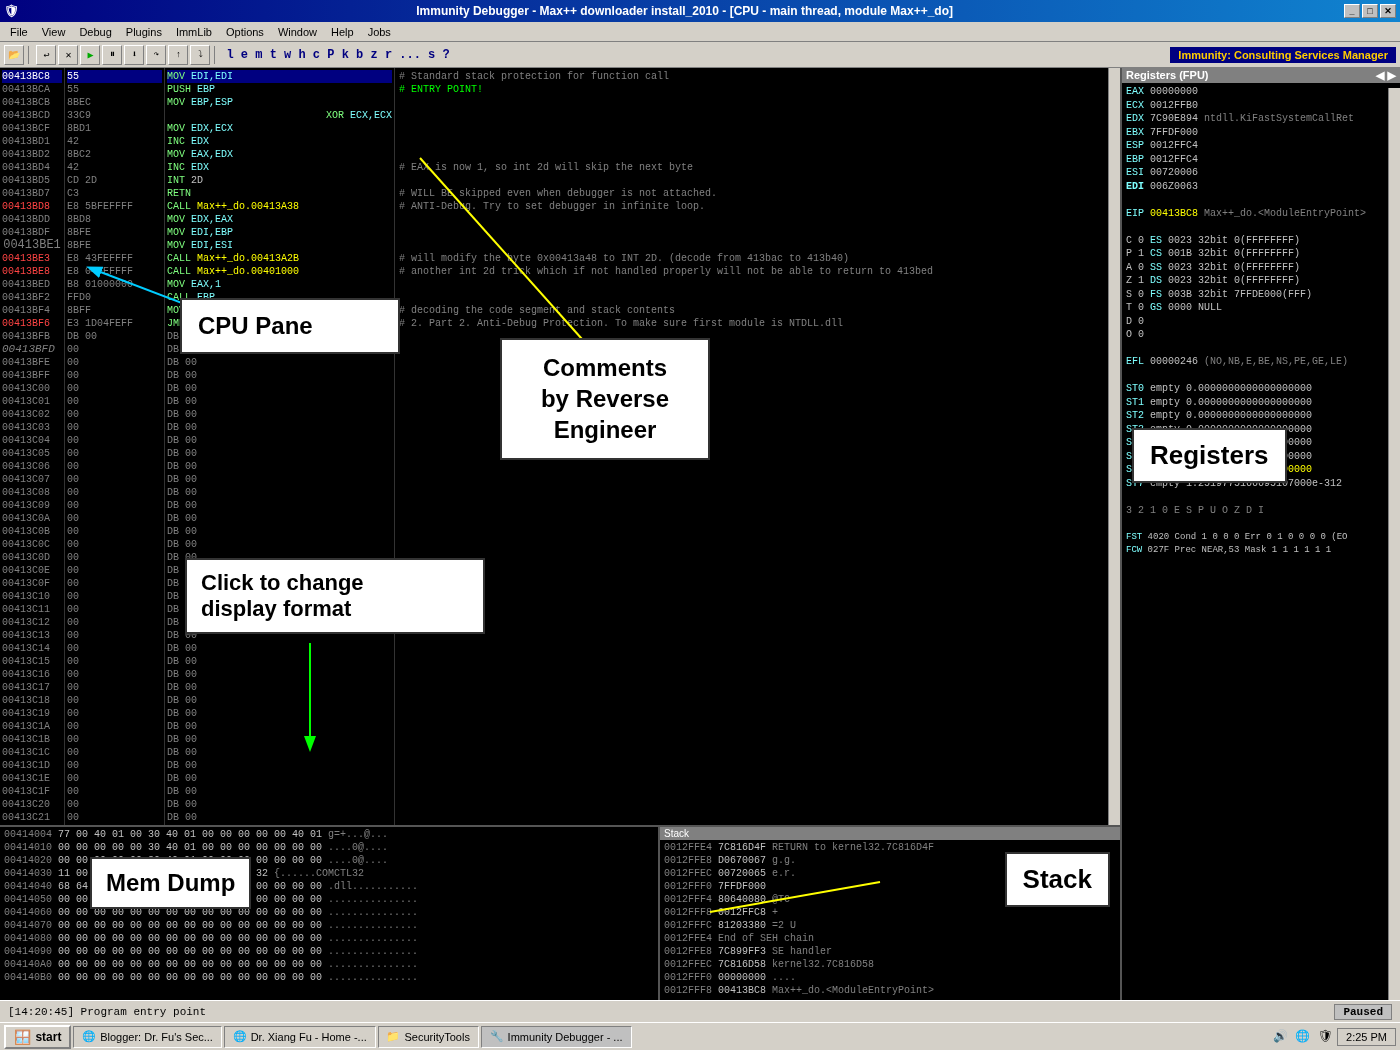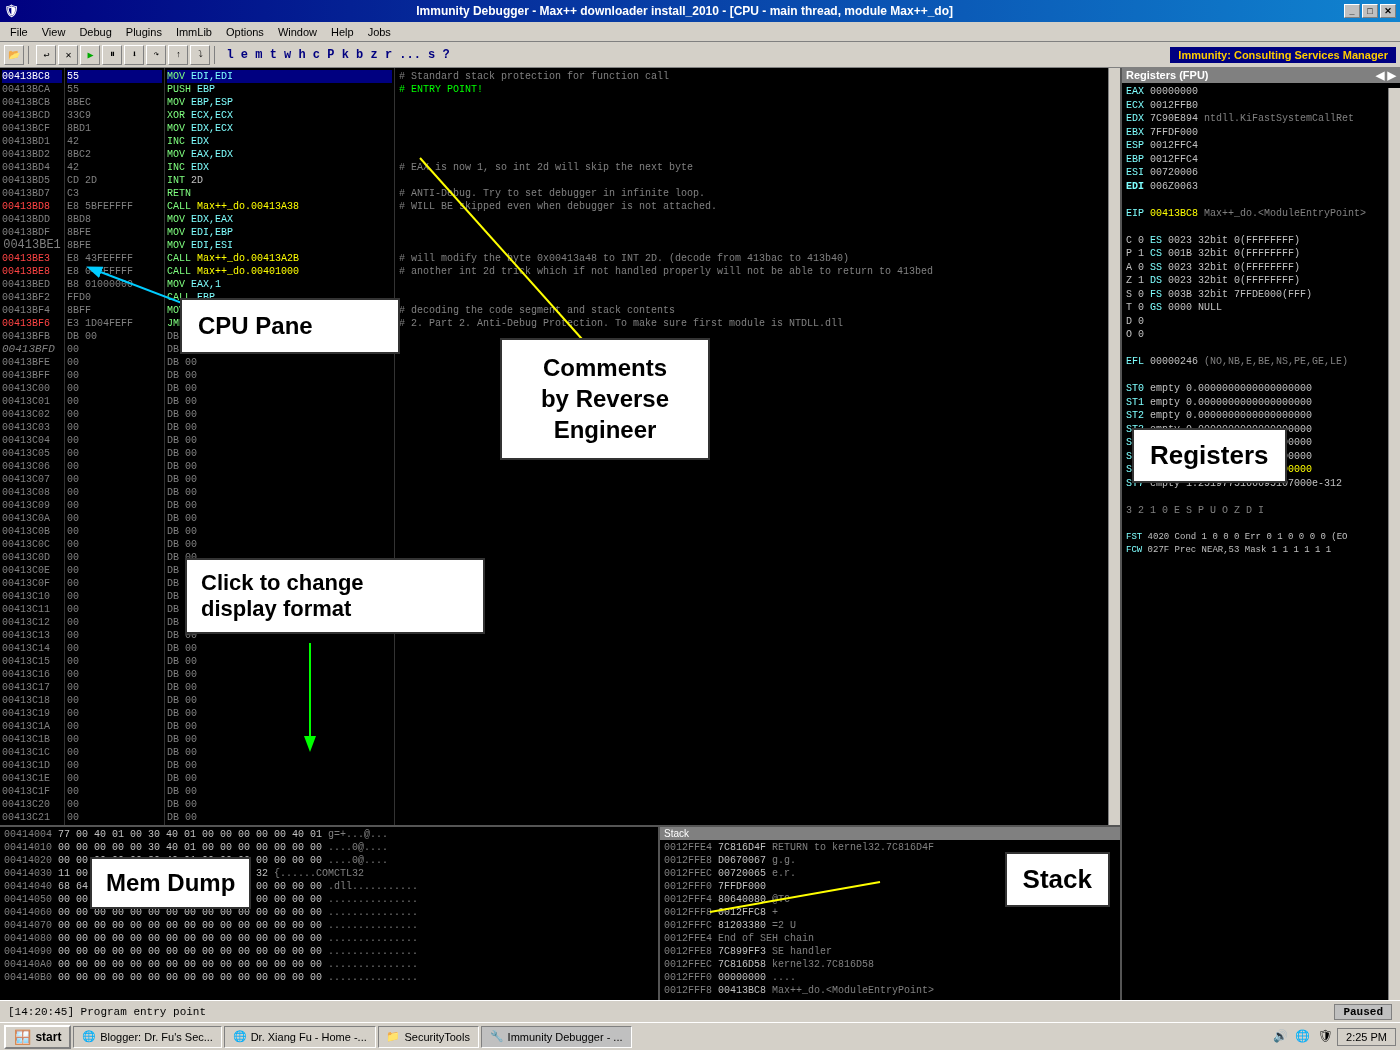--- a/index.html
+++ b/index.html
@@ -492,21 +492,21 @@
           <div style="font-size:10px; line-height:13px; color:#808080;">00</div>
           <div style="font-size:10px; line-height:13px; color:#808080;">00</div>
           <div style="font-size:10px; line-height:13px; color:#808080;">00</div>
 
         </div>
 
         <div class="disasm-instr-col">
           <div class="hl-blue txt-white" style="font-size:10px; line-height:13px;"><span style="color:#7fff7f;">MOV </span><span style="color:#7fffff;">EDI,EDI</span></div>
           <div style="font-size:10px; line-height:13px;"><span style="color:#7fff7f;">PUSH </span><span style="color:#7fffff;">EBP</span></div>
           <div style="font-size:10px; line-height:13px;"><span style="color:#7fff7f;">MOV </span><span style="color:#7fffff;">EBP,ESP</span></div>
-          <div style="font-size:10px; line-height:13px;"><span style="color:#7fff7f;">XOR </span><span style="color:#7fffff;">ECX,ECX</span></div>
+          <div style="font-size:10px; line-height:13px;text-align:right;"><span style="color:#7fff7f;">XOR </span><span style="color:#7fffff;">ECX,ECX</span></div>
           <div style="font-size:10px; line-height:13px;"><span style="color:#7fff7f;">MOV </span><span style="color:#7fffff;">EDX,ECX</span></div>
           <div style="font-size:10px; line-height:13px;"><span style="color:#7fff7f;">INC </span><span style="color:#7fffff;">EDX</span></div>
           <div style="font-size:10px; line-height:13px;"><span style="color:#7fff7f;">MOV </span><span style="color:#7fffff;">EAX,EDX</span></div>
           <div style="font-size:10px; line-height:13px;"><span style="color:#7fff7f;">INC </span><span style="color:#7fffff;">EDX</span></div>
           <div style="font-size:10px; line-height:13px;"><span style="color:#7fff7f;">INT </span>2D</div>
           <div style="font-size:10px; line-height:13px; color:#ff4444;"><span style="color:#7fff7f;">RETN</span></div>
           <div style="font-size:10px; line-height:13px;"><span style="color:#7fff7f;">CALL </span><span style="color:#ffff00;">Max++_do.00413A38</span></div>
           <div style="font-size:10px; line-height:13px;"><span style="color:#7fff7f;">MOV </span><span style="color:#7fffff;">EDX,EAX</span></div>
           <div style="font-size:10px; line-height:13px;"><span style="color:#7fff7f;">MOV </span><span style="color:#7fffff;">EDI,EBP</span></div>
           <div style="font-size:10px; line-height:13px;"><span style="color:#7fff7f;">MOV </span><span style="color:#7fffff;">EDI,ESI</span></div>
@@ -561,22 +561,22 @@
         <div class="disasm-comment-col">
           <div style="font-size:10px; line-height:13px; color:#808080;"># Standard stack protection for function call</div>
           <div style="font-size:10px; line-height:13px; color:#00ff00;"># ENTRY POINT!</div>
           <div style="font-size:10px; line-height:13px;">&nbsp;</div>
           <div style="font-size:10px; line-height:13px;">&nbsp;</div>
           <div style="font-size:10px; line-height:13px;">&nbsp;</div>
           <div style="font-size:10px; line-height:13px;">&nbsp;</div>
           <div style="font-size:10px; line-height:13px;">&nbsp;</div>
           <div style="font-size:10px; line-height:13px; color:#808080;"># EAX is now 1, so int 2d will skip the next byte</div>
           <div style="font-size:10px; line-height:13px;">&nbsp;</div>
+          <div style="font-size:10px; line-height:13px; color:#808080;"># WILL BE skipped even when debugger is not attached.</div>
           <div style="font-size:10px; line-height:13px; color:#808080;"># ANTI-Debug. Try to set debugger in infinite loop.</div>
-          <div style="font-size:10px; line-height:13px; color:#808080;"># WILL BE skipped even when debugger is not attached.</div>
           <div style="font-size:10px; line-height:13px;">&nbsp;</div>
           <div style="font-size:10px; line-height:13px;">&nbsp;</div>
           <div style="font-size:10px; line-height:13px;">&nbsp;</div>
           <div style="font-size:10px; line-height:13px; color:#808080;"># will modify the byte 0x00413a48 to INT 2D. (decode from 413bac to 413b40)</div>
           <div style="font-size:10px; line-height:13px; color:#808080;"># another int 2d trick which if not handled properly will not be able to return to 413bed</div>
           <div style="font-size:10px; line-height:13px;">&nbsp;</div>
           <div style="font-size:10px; line-height:13px;">&nbsp;</div>
           <div style="font-size:10px; line-height:13px; color:#808080;"># decoding the code segment and stack contents</div>
           <div style="font-size:10px; line-height:13px; color:#808080;"># 2. Part 2. Anti-Debug Protection. To make sure first module is NTDLL.dll</div>
           <div style="font-size:10px; line-height:13px;">&nbsp;</div>

